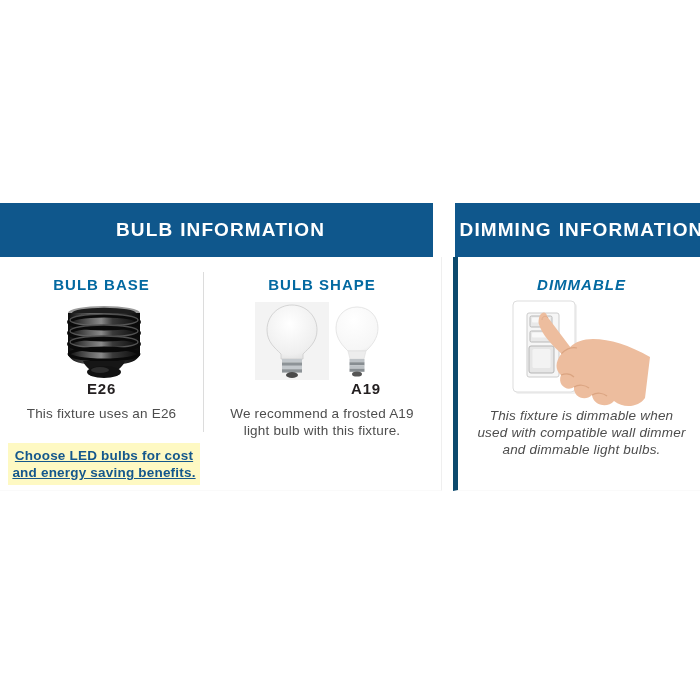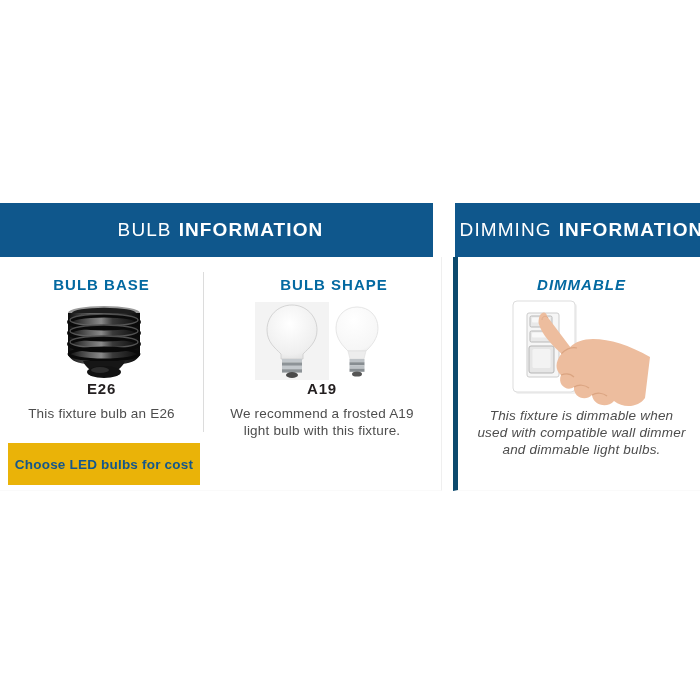--- a/index.html
+++ b/index.html
@@ -8,59 +8,59 @@
     font-family:"Liberation Sans", sans-serif; overflow:hidden;
   }
   
   .bar {
     position:absolute; top:203px; height:54px; background:#0f578c;
     color:#ffffff; display:flex; align-items:center; justify-content:center;
     font-size:19px; letter-spacing:1.1px; white-space:nowrap;
   }
   .bar-bulb   { left:0;     width:433px; }
   .bar-dim    { left:455px; width:245px; }
-  .bar .emph  { font-weight:normal;padding-left:8px; }
+  .bar .emph  { font-weight:bold;padding-left:8px; }
   .bar .rest  { font-weight:bold; margin-left:7px; }
   
   .card {
     position:absolute; top:257px; height:233px; background:#ffffff;
   }
   .card-left  { left:0;     width:441px; border-right:1px solid #efefef; border-bottom:1px solid #fafafa; }
   .card-right { left:453px; width:247px; border-left:5px solid #0c4a6e; border-bottom:1px solid #fafafa;font-style:italic; }
   .v-divider {
     position:absolute; left:203px; top:15px; width:1px; height:160px; background:#dcdcdc;
   }
   
   .col-heading {
     position:absolute; top:19px; font-weight:bold; font-size:15px;
     letter-spacing:1px; color:#0369a1; text-align:center; white-space:nowrap;
   }
   .h-base  { left:0;     width:203px; }
-  .h-shape { left:203px; width:238px;margin-left:12px; }
+  .h-shape { left:203px; width:238px; }
   .h-dim   { left:0;     width:247px; }
   .bulb-label {
     position:absolute; top:123px; font-weight:bold; font-size:15px;
     letter-spacing:0.8px; color:#231f20; text-align:center;
   }
   .l-base  { left:0;     width:203px; }
-  .l-shape { left:203px; width:238px; }
+  .l-shape { left:203px; width:238px;padding-left:44px; }
   .desc {
     position:absolute; font-size:13.5px; line-height:17px; color:#4d4d4d;
     letter-spacing:0.2px; text-align:center;
   }
   .desc div { white-space:nowrap; }
   .d-base  { left:6px;   top:148px; width:191px; }
   .d-shape { left:212px; top:148px; width:220px; }
   .d-dim   { left:10px;  top:150px; width:227px; }
   .tip-box {
     position:absolute; left:8px; top:186px; width:192px; height:42px;
-    background:#eab308; display:flex; flex-direction:column;
+    background:#fef9c3; display:flex; flex-direction:column;
     align-items:center; justify-content:center;
     font-weight:bold; font-size:13.5px; line-height:17px;
-    color:#14578c; letter-spacing:0.2px; text-align:center;
+    color:#14578c; letter-spacing:0.2px; text-align:center;text-decoration:underline;
   }
   .tip-box div { white-space:nowrap; }
   
   .img { position:absolute; }
   .img-base   { left:63px;  top:46px; }
   .img-shape  { left:255px; top:45px; display:flex; align-items:flex-start; }
   .img-dimmer { left:40px;  top:36px; }
 </style>
 </head>
 <body>
@@ -141,29 +141,30 @@
         <rect x="16.5" y="59.4" width="15" height="3.2" fill="#bdc2c6"></rect>
         <rect x="16.5" y="62.6" width="15" height="3.2" fill="#878d91"></rect>
         <ellipse cx="24" cy="68" rx="5" ry="2.6" fill="#555555"></ellipse>
       </svg>
     </div>
 
     <div class="bulb-label l-base">E26</div>
     <div class="bulb-label l-shape">A19</div>
 
     <div class="desc d-base">
-      <div>This fixture bulb an E26</div>
+      <div>This fixture uses an E26</div>
     </div>
     <div class="desc d-shape">
       <div>We recommend a frosted A19</div>
       <div>light bulb with this fixture.</div>
     </div>
 
     <div class="tip-box">
       <div>Choose LED bulbs for cost</div>
+      <div>and energy saving benefits.</div>
     </div>
   </div>
 
   <div class="card card-right">
     <div class="col-heading h-dim">DIMMABLE</div>
 
     <div class="img img-dimmer">
       <svg width="170" height="120" viewBox="0 0 170 120">
 
         <rect x="17" y="10" width="62" height="91" rx="4" fill="#f1f1f1"></rect>

